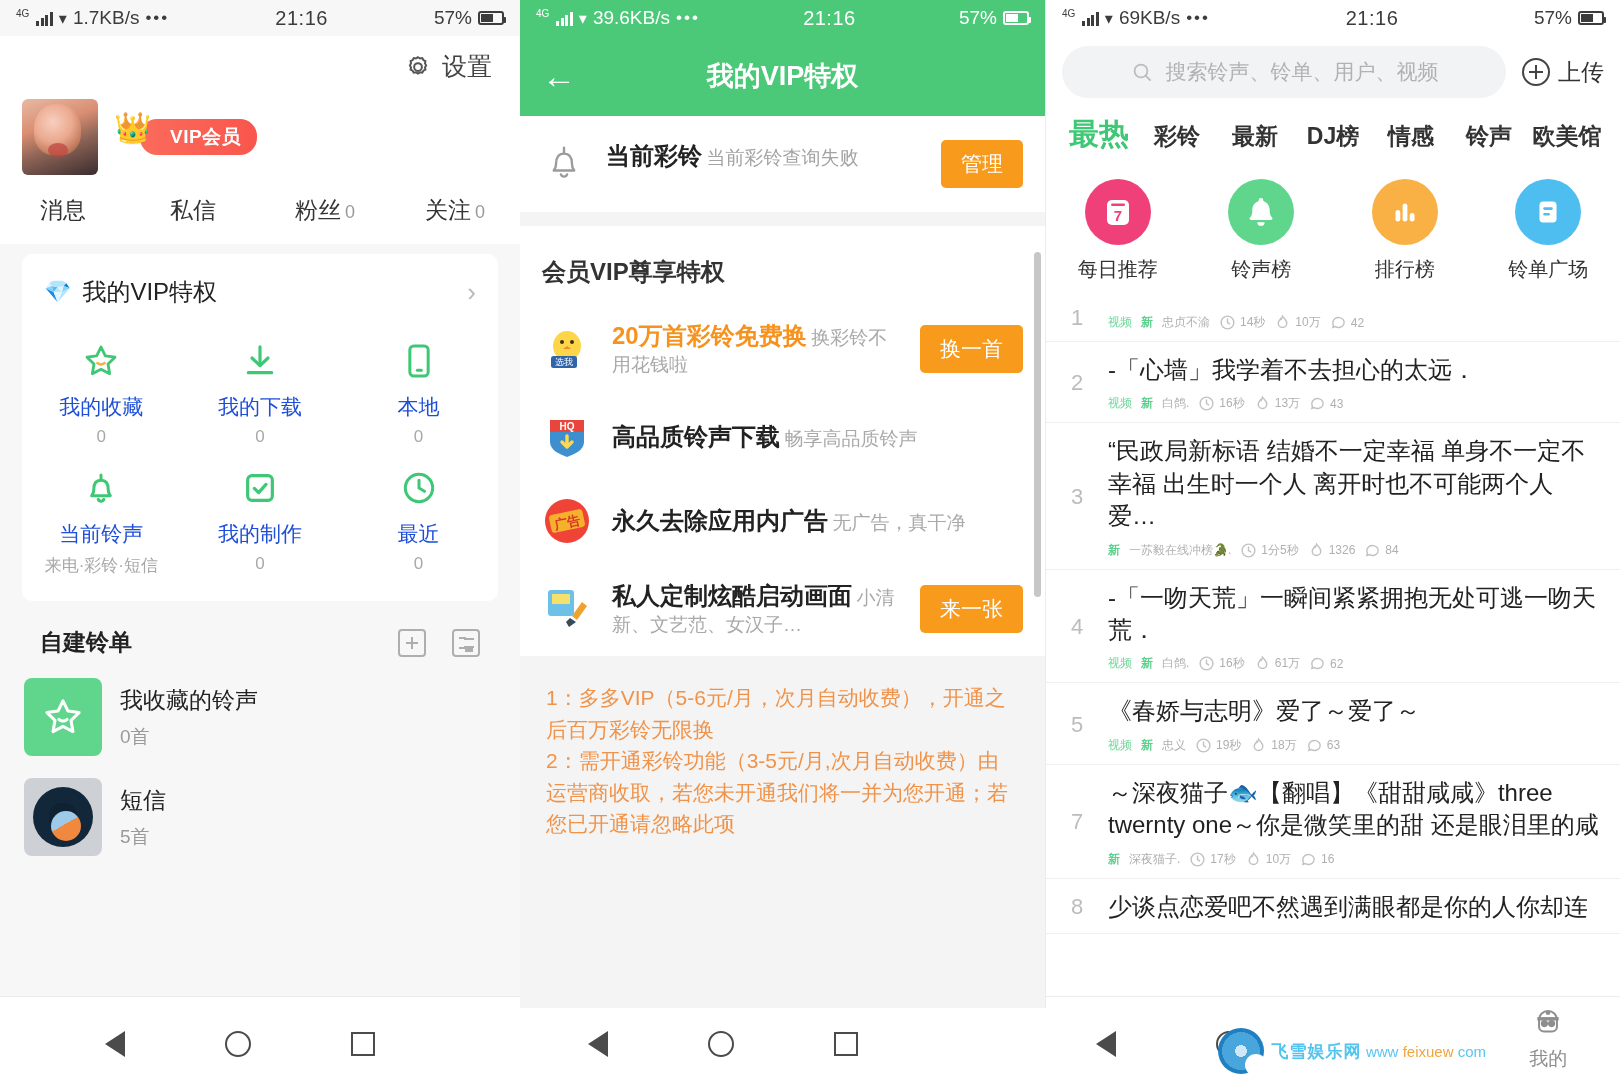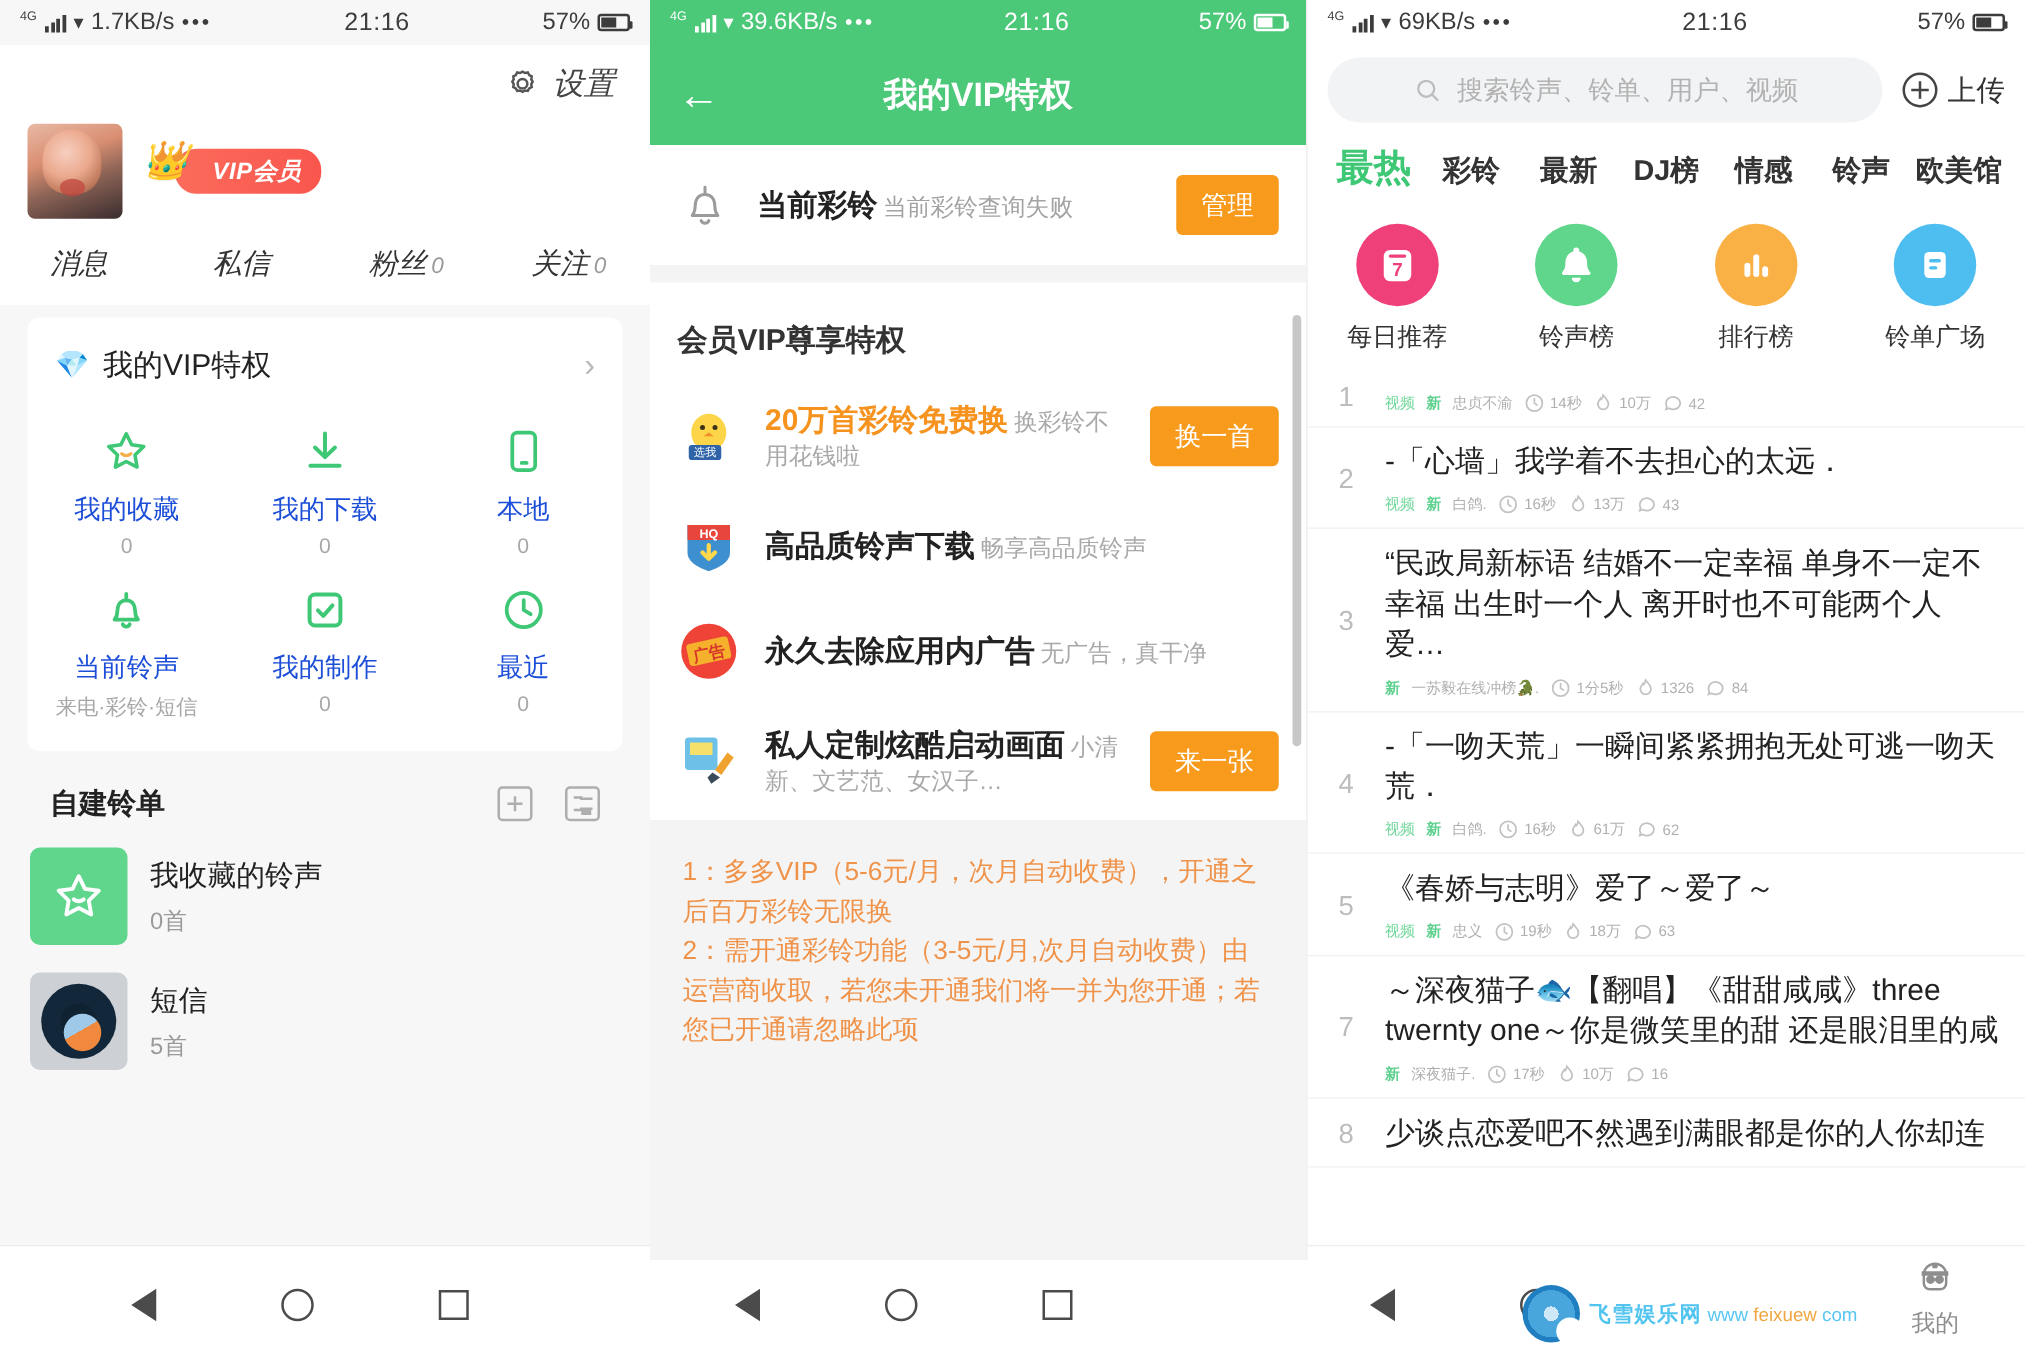--- a/index.html
+++ b/index.html
@@ -29,21 +29,21 @@
   .dots { letter-spacing:2px; font-size:17px; }
   .batt { width:26px; height:14px; border:2px solid currentColor; border-radius:3px;
     position:relative; display:inline-block;}
   .batt:after{content:"";position:absolute;right:-4px;top:4px;width:2px;height:6px;
     background:currentColor;border-radius:0 1px 1px 0;}
   .batt i{position:absolute;left:1px;top:1px;bottom:1px;width:55%;background:currentColor;display:block;}
   .statusbar.onGreen { color:#fff; }
 
   
   .p1 { background:#f7f7f7; }
-  .p1-top { background:#fff; padding:0 0 0 0;font-style:italic; }
+  .p1-top { background:#fff; padding:0 0 0 0; }
   .settings-row { display:flex; justify-content:flex-end; align-items:center;
      gap:9px; padding:14px 28px 6px 0; font-size:25px; color:#444; }
   .gear { width:30px;height:30px; }
   .profile { display:flex; align-items:center; padding:10px 0 4px 22px; gap:16px;}
   .avatar { width:76px;height:76px;border-radius:6px; overflow:hidden; flex:none;
      background:linear-gradient(160deg,#e8b9a4 0%,#d98e72 35%,#8d6456 60%,#3a2c2e 100%);
      position:relative; }
   .avatar::before{content:"";position:absolute;left:16%;top:6%;width:62%;height:68%;
      background:radial-gradient(circle at 40% 35%,#f7cfc0 0%,#eba98e 45%,#c07a5c 75%,#6d4a40 100%);
      border-radius:46% 46% 40% 40%;}
@@ -106,21 +106,21 @@
   .tab .ic{height:34px;display:flex;align-items:center;justify-content:center;}
 
   
   .p2 { background:#f4f4f4; }
   .p2 .statusbar { background:#4cc879; }
   .navbar{ background:#4cc879; height:80px; display:flex; align-items:center;
     padding:0 22px; flex:none; position:relative;}
   .navbar .back{font-size:34px;color:#fff;line-height:1;}
   .navbar .ttl{position:absolute;left:0;right:0;text-align:center;color:#fff;
     font-size:27px;font-weight:bold;pointer-events:none;}
-  .cur-row{background:#fff;display:flex;align-items:center;padding:24px 22px;gap:20px;}
+  .cur-row{background:#fff;display:flex;padding:24px 22px;gap:20px;}
   .cur-row .bell{color:#9b9b9b;}
   .cur-row .txt{flex:1;}
   .cur-row .t1{font-size:24px;color:#222;font-weight:bold;}
   .cur-row .t2{font-size:19px;color:#a3a3a3;margin-top:8px;}
   .obtn{background:#f89a1c;color:#fff;border-radius:5px;padding:10px 20px;
     font-size:21px;}
   .priv{background:#fff;margin-top:14px;padding:20px 0 0;position:relative;}
   .priv h3{font-size:24px;color:#333;padding:10px 22px 16px;font-weight:bold;}
   .prow{display:flex;align-items:center;gap:20px;padding:16px 22px 18px;}
   .pico{width:50px;height:50px;flex:none;border-radius:8px;position:relative;

